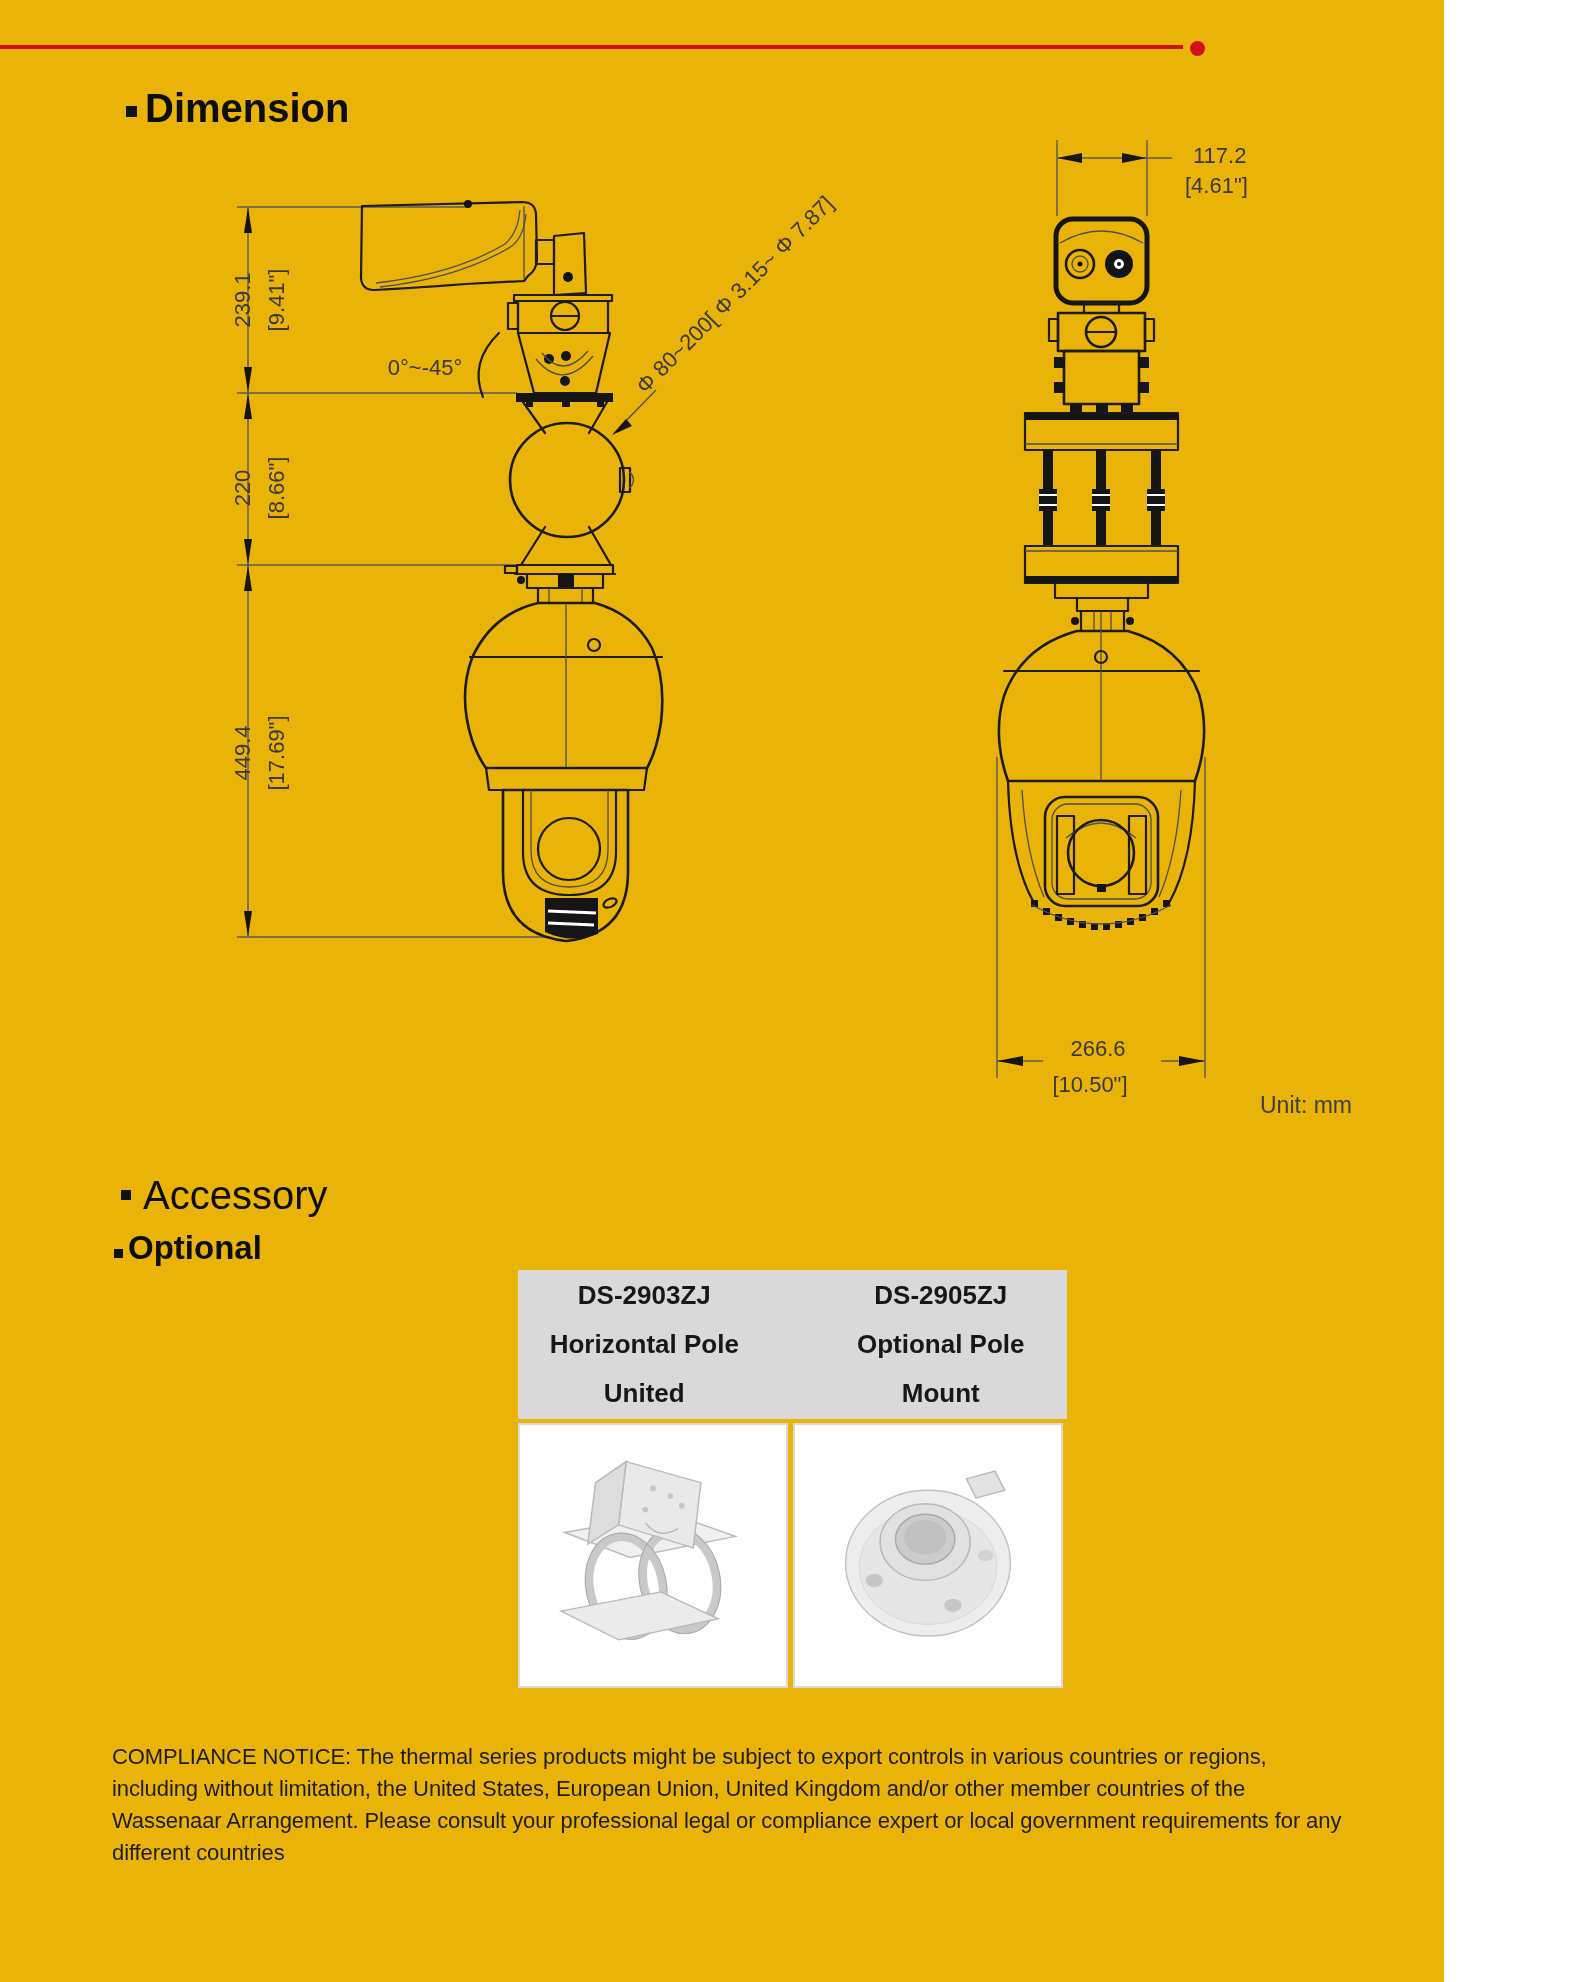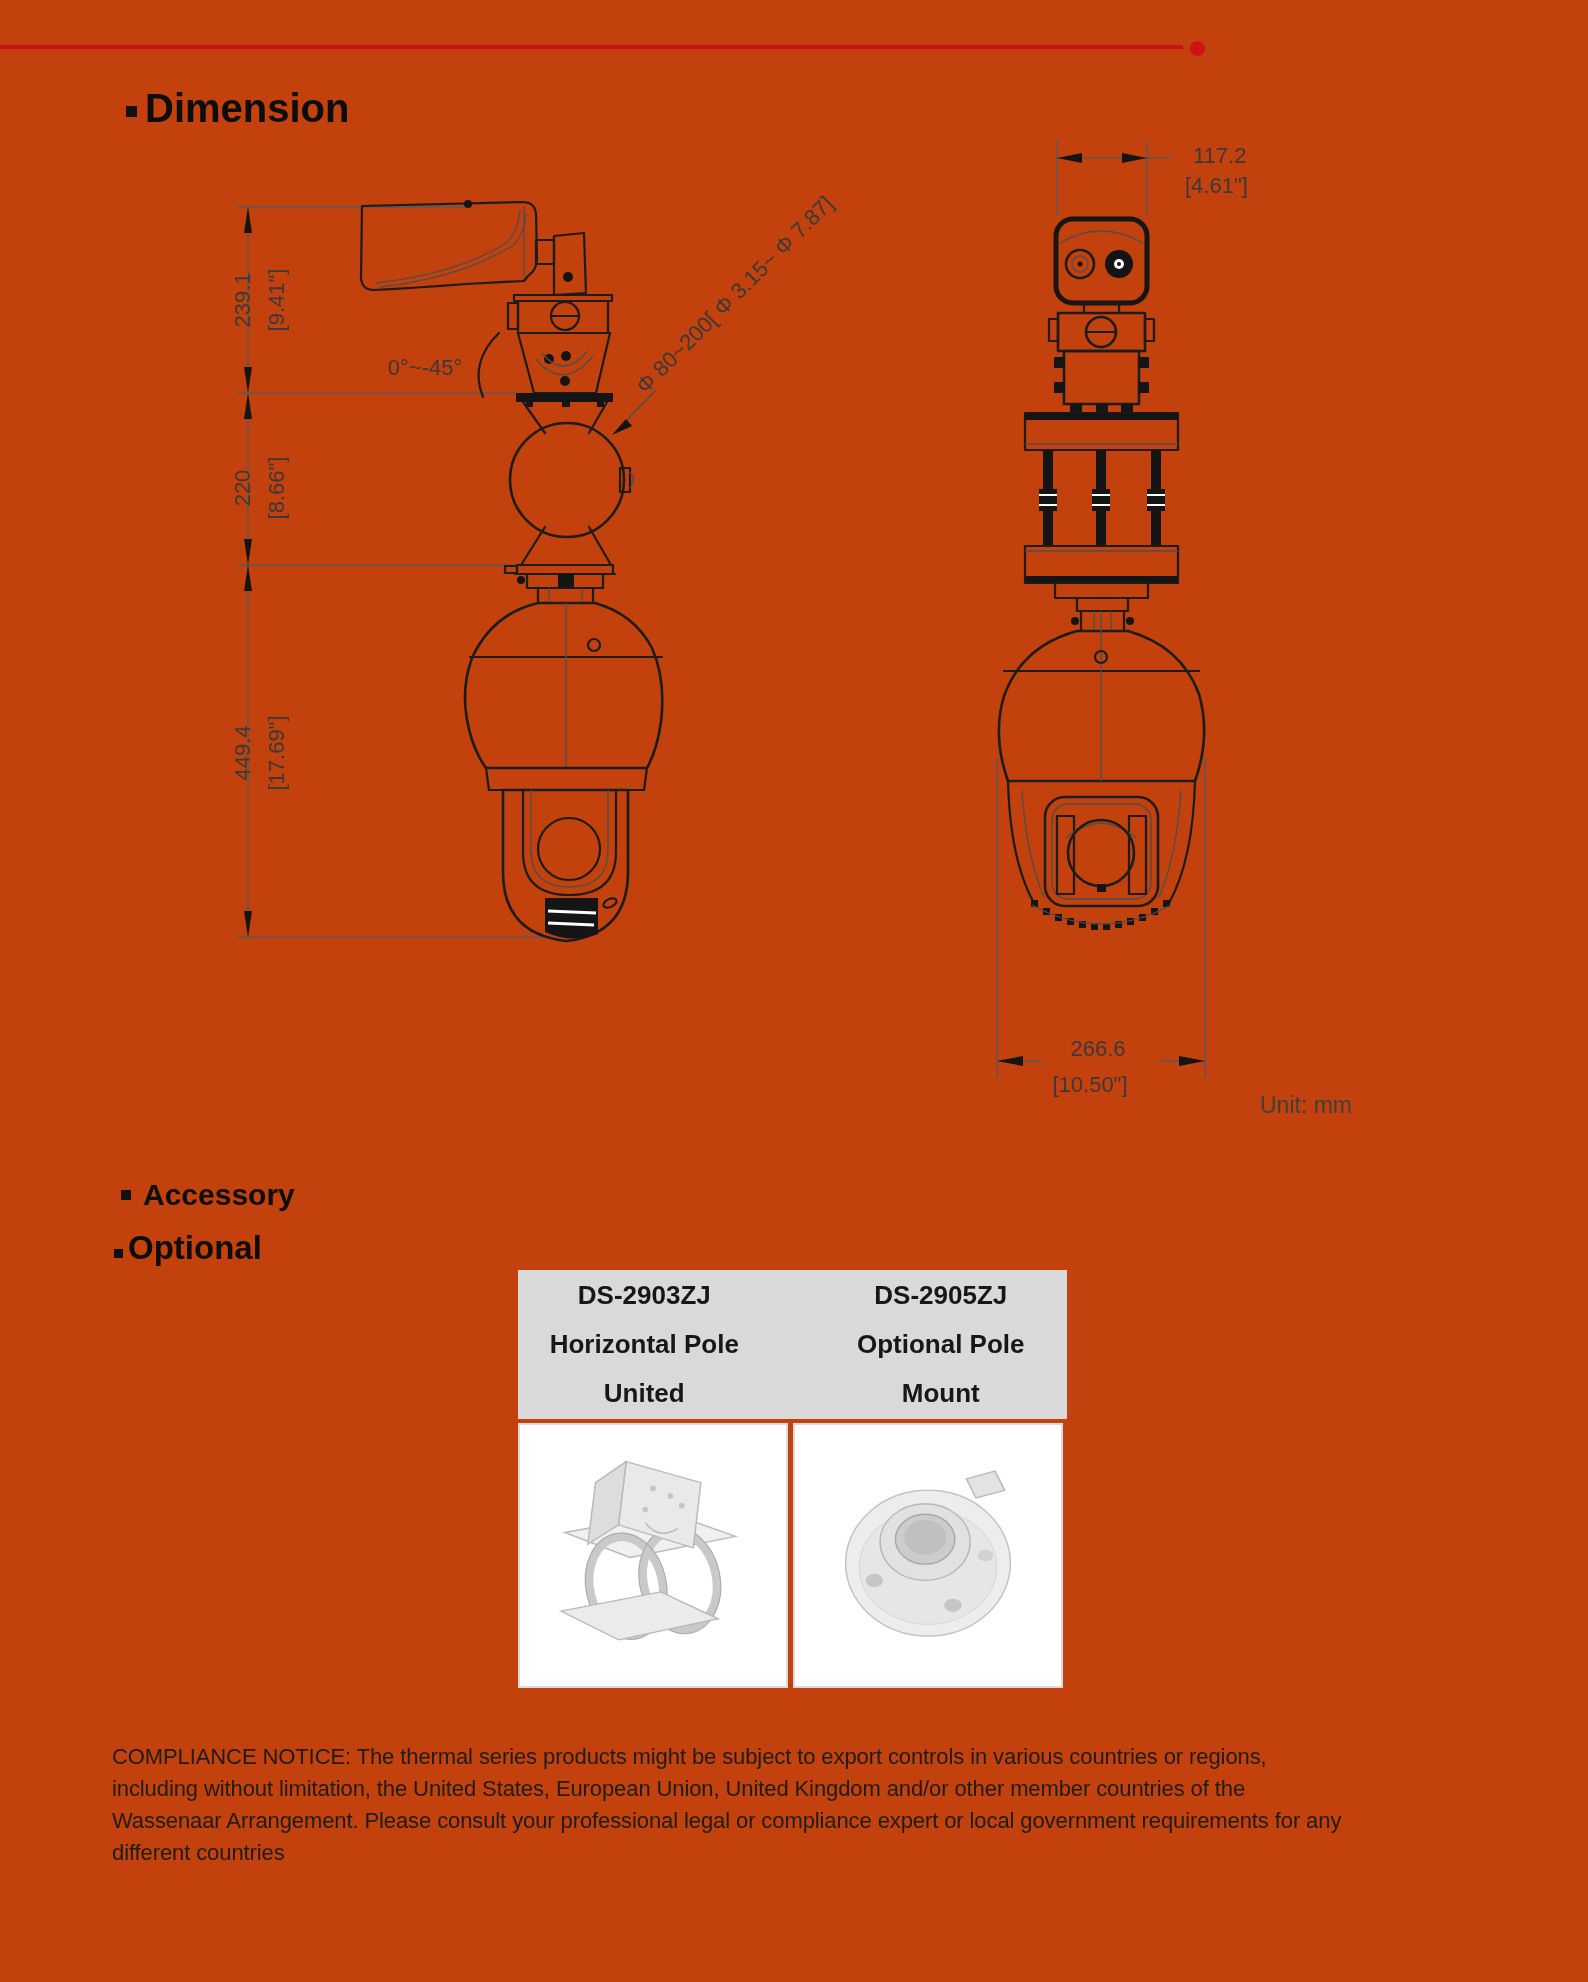--- a/index.html
+++ b/index.html
@@ -1,30 +1,30 @@
 <!DOCTYPE html>
 <html><head>
 <meta charset="utf-8">
 <style>
   html,body{margin:0;padding:0;background:#ffffff;}
-  .page{position:relative;width:1588px;height:1982px;background:#c2410c;
+  .page{position:relative;width:1444px;height:1982px;background:#eab308;
         font-family:"Liberation Sans", sans-serif;color:#111;overflow:hidden;}
 
   
   .rule{position:absolute;left:0;top:45px;width:1183px;height:4px;background:#d0111b;}
   .rule-dot{position:absolute;left:1190px;top:41px;width:15px;height:15px;border-radius:50%;background:#d0111b;}
 
   
   .h-dim{position:absolute;left:126px;top:88px;display:flex;align-items:flex-start;}
   .h-dim .bullet{width:11px;height:11px;background:#111;margin:18px 8px 0 0;}
   .h-dim .txt{font-size:40px;font-weight:700;line-height:40px;color:#0d0d0d;}
 
   .h-acc{position:absolute;left:121px;top:1176px;display:flex;align-items:flex-start;}
   .h-acc .bullet{width:10px;height:10px;background:#111;margin:14px 12px 0 0;}
-  .h-acc .txt{font-size:30px;font-weight:700;line-height:38px;color:#0d0d0d;}
+  .h-acc .txt{font-size:40px;font-weight:400;line-height:38px;color:#0d0d0d;}
 
   .h-opt{position:absolute;left:114px;top:1231px;display:flex;align-items:center;}
   .h-opt .bullet{width:9px;height:9px;background:#111;margin:12px 5px 0 0;}
   .h-opt .txt{font-size:33px;font-weight:700;line-height:33px;color:#0d0d0d;}
 
   
   .drawing{position:absolute;left:0;top:130px;}
   .ln{fill:none;stroke:#1c1c1c;stroke-width:2.2;stroke-linejoin:round;stroke-linecap:round;}
   .ln2{fill:none;stroke:#1c1c1c;stroke-width:2.6;stroke-linejoin:round;}
   .ln5{fill:none;stroke:#161616;stroke-width:5;stroke-linejoin:round;}

